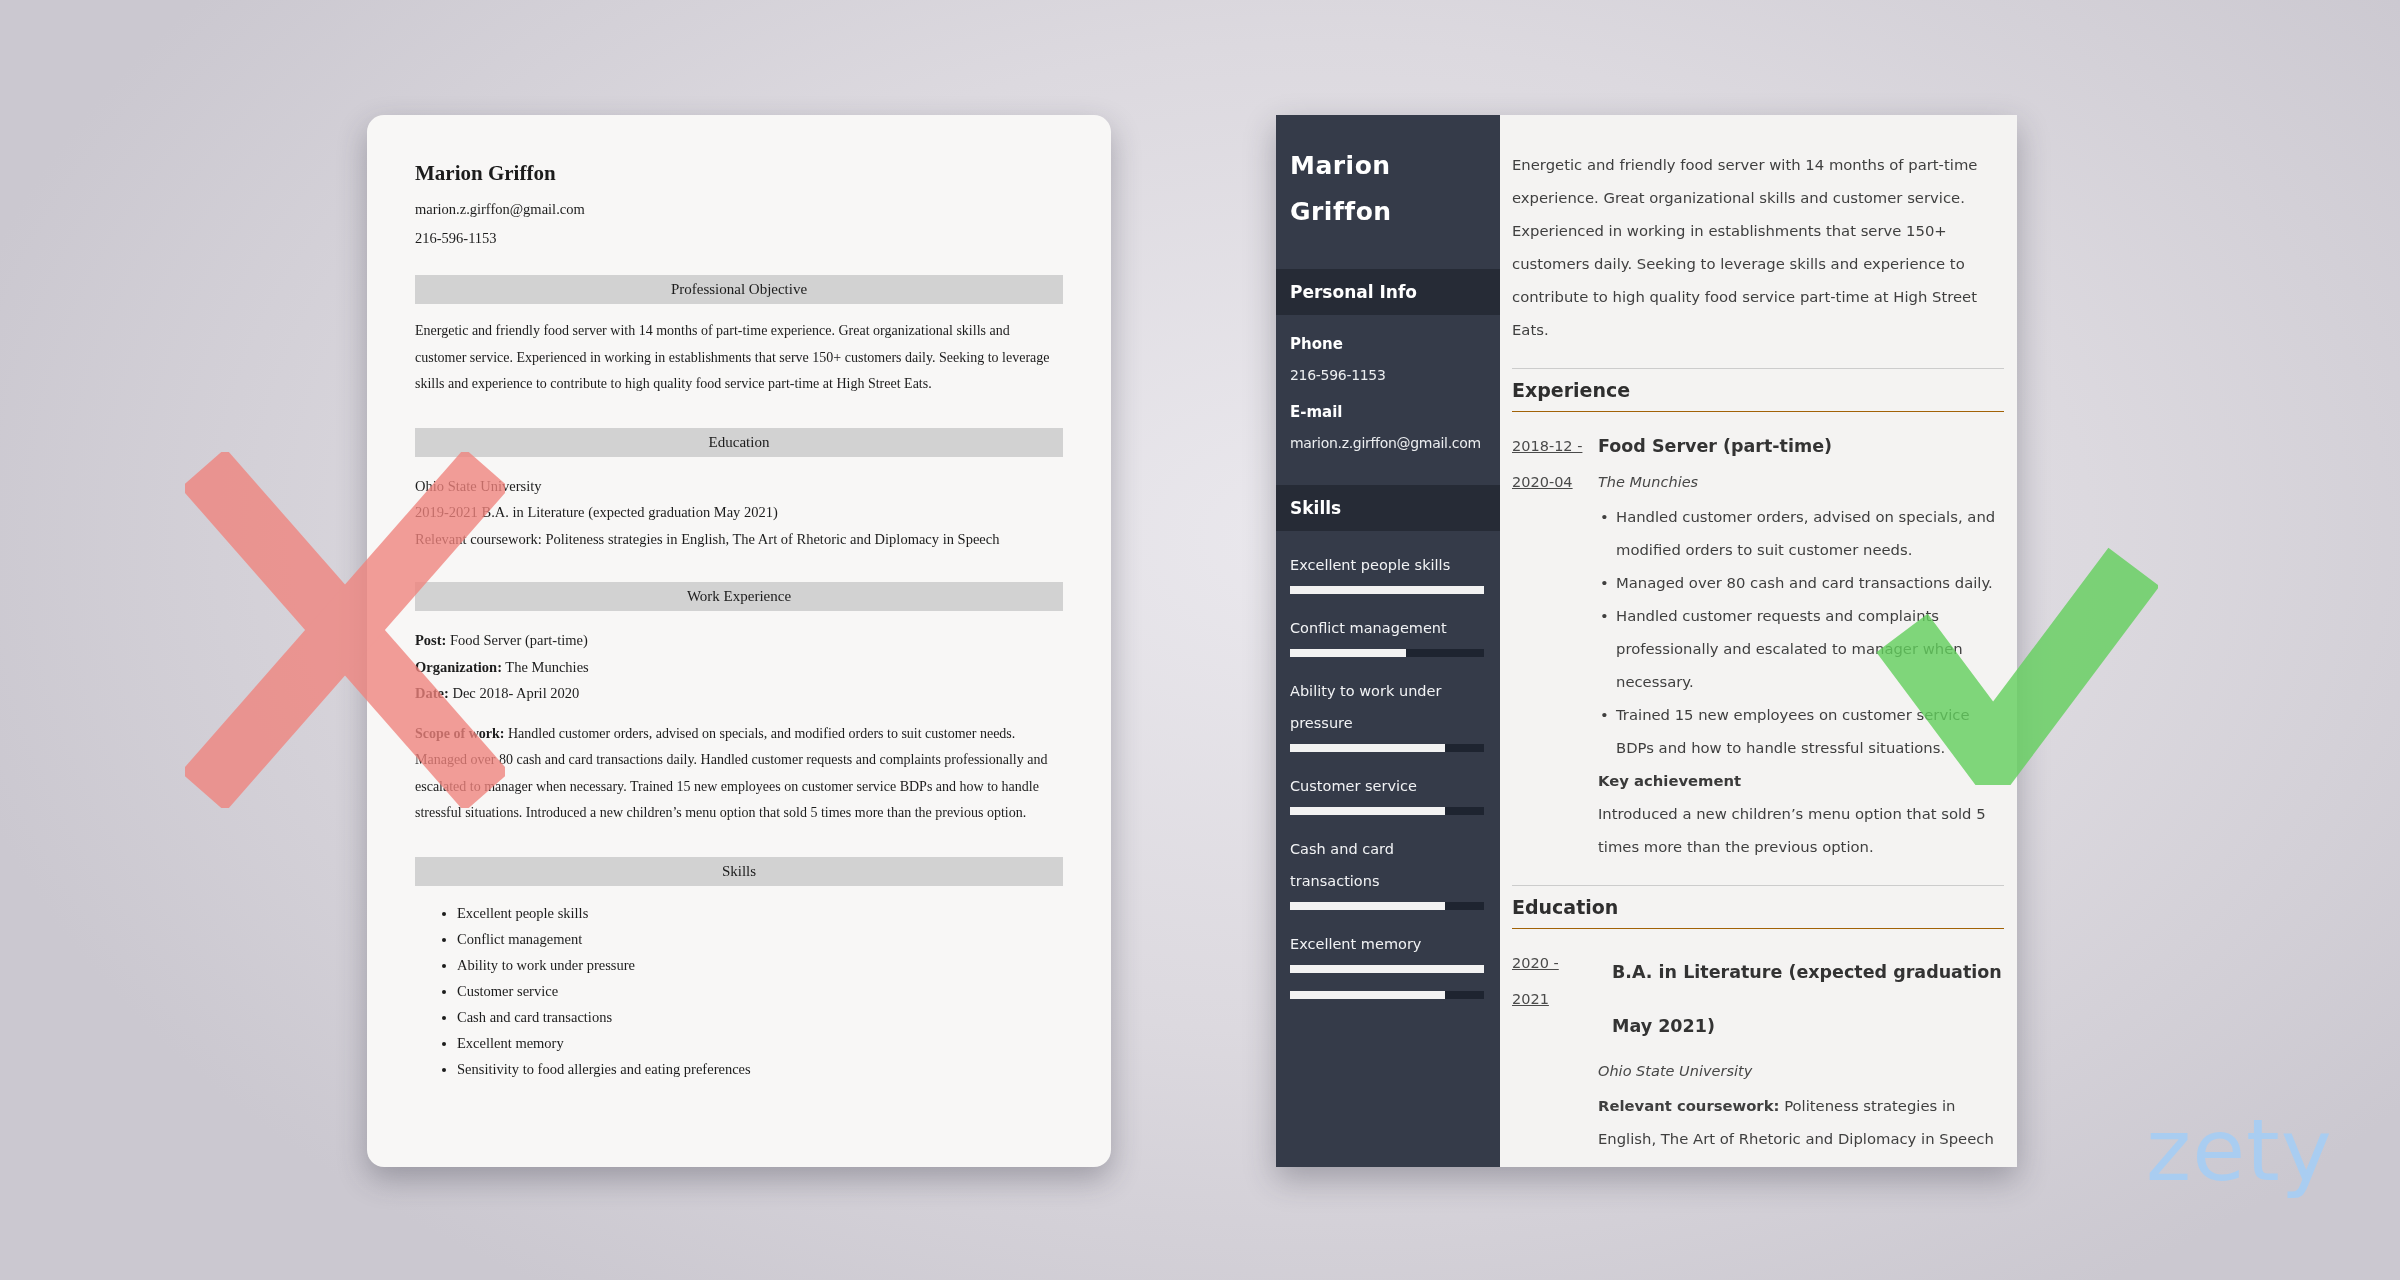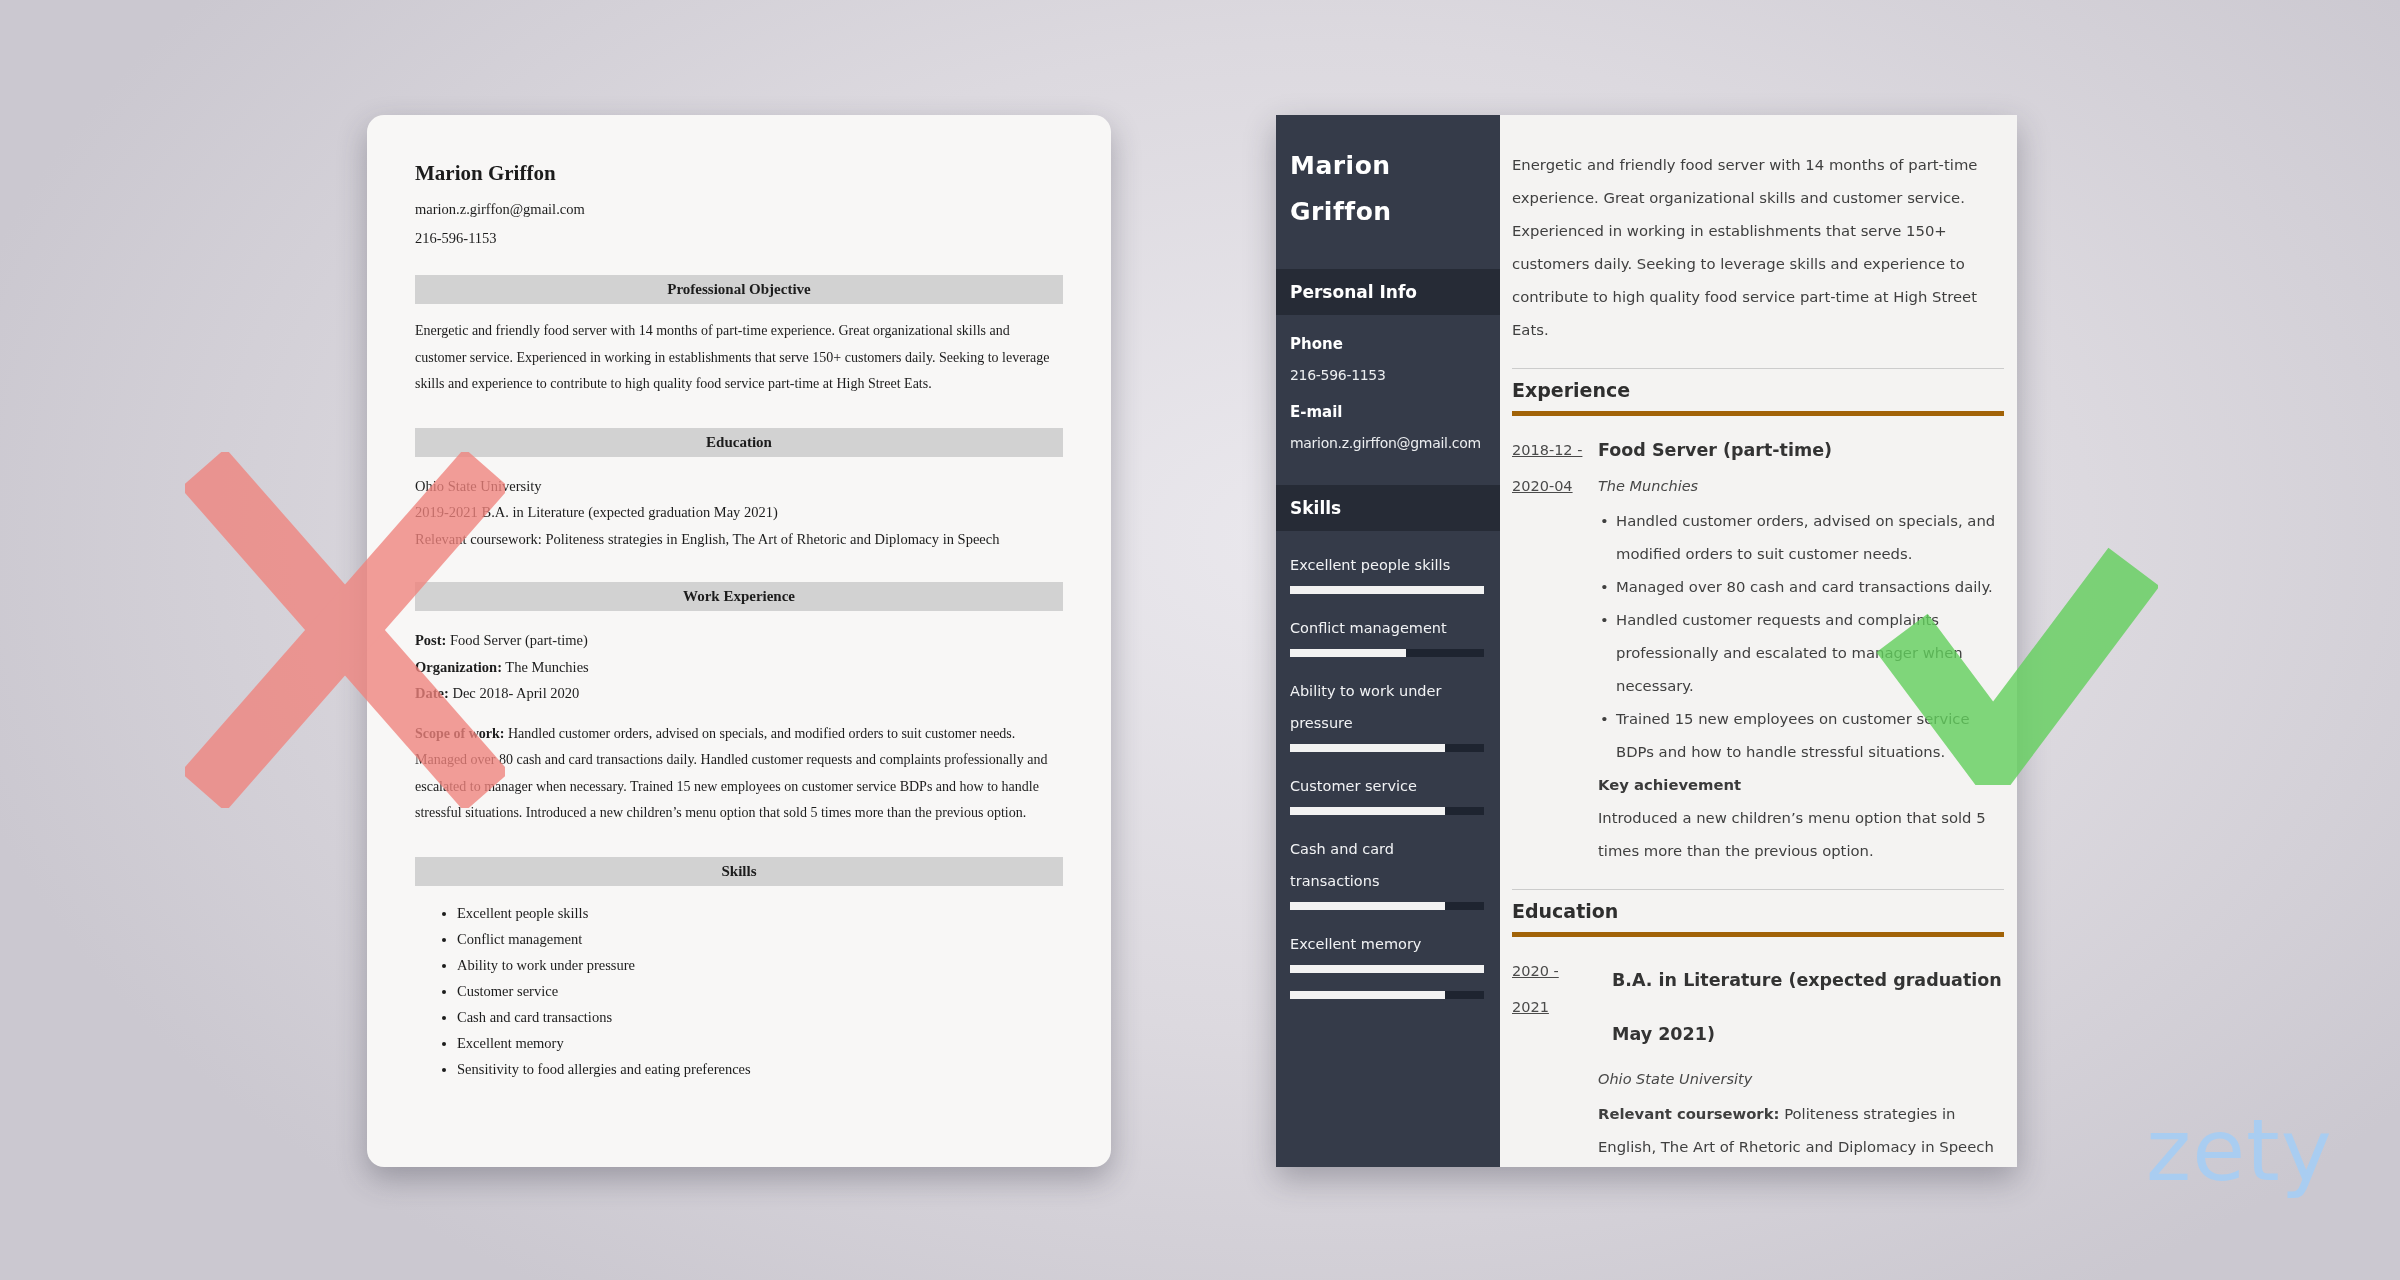--- a/index.html
+++ b/index.html
@@ -8,21 +8,21 @@
     background:radial-gradient(1400px 900px at 55% 42%, #eae8ed 0%, #dcd9df 55%, #cbc8d0 100%);
     font-family:"DejaVu Sans", sans-serif;
   }
   .page{position:absolute;top:115px;height:1052px;box-sizing:border-box;
         box-shadow:0 12px 30px rgba(45,45,60,0.33);}
   
   .page-plain{left:367px;width:744px;background:#f8f7f6;padding:46px 48px 0;
               font-family:"Liberation Serif", serif;color:#1c1c1c;border-radius:17px;}
   .p-name{font-size:21px;font-weight:bold;margin:0 0 15px;}
   .p-contact{font-size:14.5px;margin:0 0 12px;}
-  .p-band{margin-top:30px;text-align:center;font-weight:bold;font-size:15px;padding:6px 0;}
+  .p-band{margin-top:30px;text-align:center;font-weight:normal;font-size:15px;padding:6px 0;}
   .p-band.first{margin-top:28px;}
   .p-body{font-size:14px;line-height:26.5px;margin:14px 0 0;}
   .p-block{margin-top:16px;}
   .p-line{font-size:14.5px;line-height:26.5px;}
   .b{font-weight:bold;}
   .p-skills{margin:14px 0 0;padding-left:42px;font-size:14.5px;line-height:26px;}
   .p-skills li{margin:0;}
   
   .page-modern{left:1276px;width:741px;background:#f4f3f2;display:flex;padding:0;}
   .sidebar{width:224px;flex:none;box-sizing:border-box;padding:28px 16px 0 14px;color:#ffffff;}
@@ -30,21 +30,21 @@
   .s-band{margin:34px -16px 0 -14px;padding:13px 16px 13px 14px;font-size:17px;font-weight:bold;}
   .s-label{font-size:15px;font-weight:bold;margin-top:20px;}
   .s-value{font-size:14px;margin-top:14px;color:#eceef0;letter-spacing:-.3px;}
   .s-skills{margin-top:0;}
   .s-skill{margin-top:18px;}
   .s-skill-label{font-size:14.5px;line-height:32px;white-space:pre-line;color:#f2f3f5;}
   .s-bar{height:8px;background:#1e2430;margin-top:5px;}
   .s-bar-fill{height:100%;background:#f2f2f2;}
   .main{flex:1;box-sizing:border-box;padding:33px 13px 0 12px;color:#3f3f3f;}
   .m-summary{font-size:14.8px;line-height:33px;margin:0;}
-  .m-heading{margin:22px 0 0;padding:10px 0;border-top:1px solid #cccccc;border-bottom:5px solid #a16207;
+  .m-heading{margin:22px 0 0;padding:10px 0;border-top:1px solid #cccccc;border-bottom:1px solid #a16207;
              font-size:19px;font-weight:bold;color:#2e2e2e;}
   .m-entry{display:flex;margin-top:16px;}
   .m-dates{width:86px;flex:none;font-size:14.5px;line-height:36px;color:#4a4a4a;text-decoration:underline;}
   .m-body{flex:1;min-width:0;}
   .m-title{font-size:17.5px;font-weight:bold;color:#333333;line-height:36px;}
   .m-title.two-line{line-height:54px;margin-left:14px;}
   .m-company{font-style:italic;font-size:14.5px;line-height:36px;color:#474747;}
   .m-bullets{list-style:none;margin:0;padding:0;font-size:14.8px;line-height:33px;}
   .m-bullets li{padding-left:18px;position:relative;}
   .m-bullets li::before{content:"\2022";position:absolute;left:2px;}

